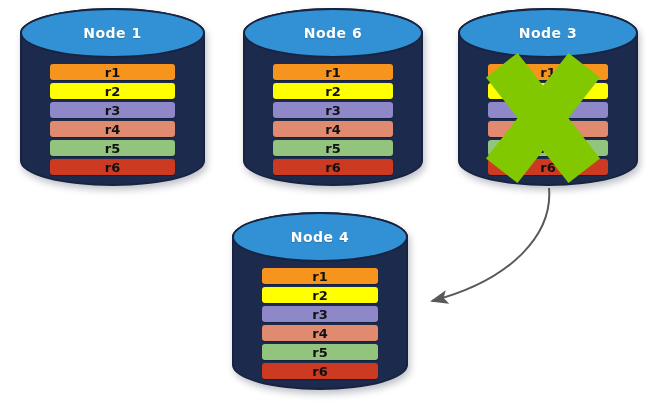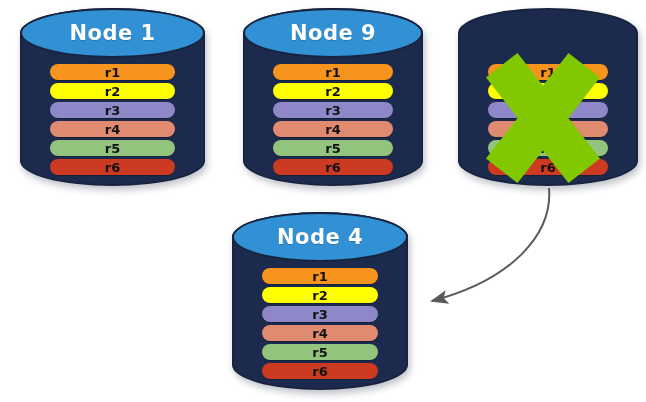--- a/index.html
+++ b/index.html
@@ -46,36 +46,36 @@
     border-radius: 50%;
     box-sizing: border-box;
     display: flex;
     align-items: center;
     justify-content: center;
   }
   .node-title {
     color: #ffffff;
     font-weight: bold;
     letter-spacing: 0.5px;
-    font-size: 21px;
+    font-size: 14px;
     font-family: "DejaVu Sans", sans-serif;
     text-shadow: 0 1px 1px rgba(0,0,0,0.18);
     white-space: nowrap;
   }
   .rows {
     position: absolute;
     left: 0;
     right: 0;
     display: flex;
     flex-direction: column;
   }
   .row {
     height: 16px;
     margin-bottom: 3px;
-    border-radius: 8px;
+    border-radius: 3px;
     display: flex;
     align-items: center;
     justify-content: center;
     font-size: 13px;
     font-weight: bold;
     color: #111111;
     font-family: "DejaVu Sans", sans-serif;
     box-shadow: 0 1px 1px rgba(0,0,0,0.25);
   }
   .row:last-child { margin-bottom: 0; text-align: right; }
@@ -124,34 +124,37 @@
       <div class="row" style="background:#8E87C8;">r3</div>
       <div class="row" style="background:#E08A70;">r4</div>
       <div class="row" style="background:#93C47D;">r5</div>
       <div class="row" style="background:#CC3B21;">r6</div>
     </div>
   </div>
 
   <div class="node" style="left:243px; top:8px; width:180px; height:178px;">
     <div class="node-body"></div>
     <div class="node-top">
-      <span class="node-title">Node  9</span>
+      <span class="node-title">Node  6</span>
     </div>
     <div class="rows" style="top:56px; left:30px; right:30px;">
       <div class="row" style="background:#F7941E;">r1</div>
       <div class="row" style="background:#FFFF00;">r2</div>
       <div class="row" style="background:#8E87C8;">r3</div>
       <div class="row" style="background:#E08A70;">r4</div>
       <div class="row" style="background:#93C47D;">r5</div>
       <div class="row" style="background:#CC3B21;">r6</div>
     </div>
   </div>
 
   <div class="node" style="left:458px; top:8px; width:180px; height:178px;">
     <div class="node-body"></div>
+    <div class="node-top">
+      <span class="node-title">Node  3</span>
+    </div>
     <div class="rows" style="top:56px; left:30px; right:30px;">
       <div class="row" style="background:#F7941E;">r1</div>
       <div class="row" style="background:#FFFF00;">r2</div>
       <div class="row" style="background:#8E87C8;">r3</div>
       <div class="row" style="background:#E08A70;">r4</div>
       <div class="row" style="background:#93C47D;">r5</div>
       <div class="row" style="background:#CC3B21;">r6</div>
     </div>
   </div>
 

